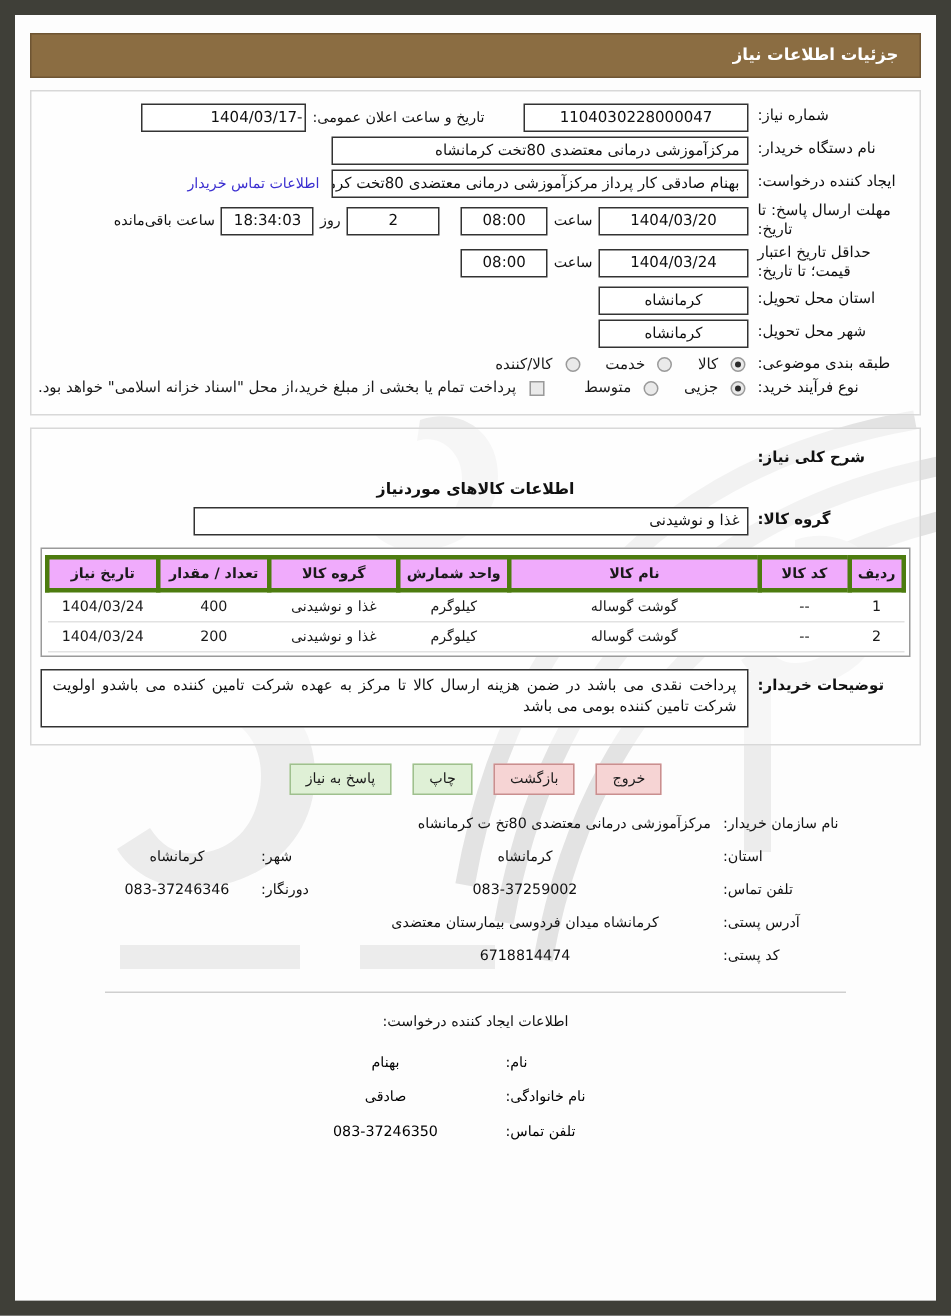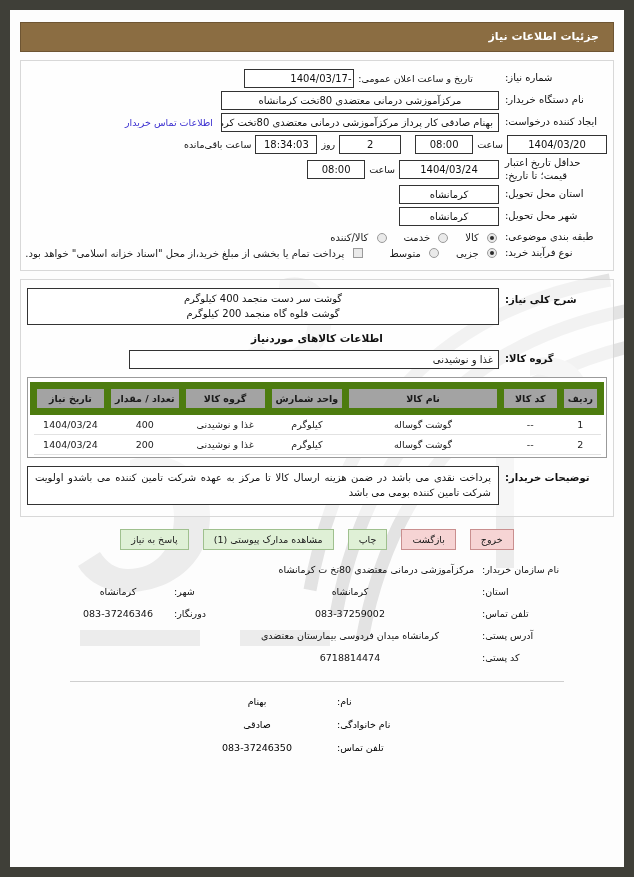--- a/index.html
+++ b/index.html
@@ -87,21 +87,21 @@
     line-height: 17px;
     font-size: 10px;
     padding: 0 5px;
     text-align: center;
     color: #111;
     overflow: hidden;
     white-space: nowrap;
     flex: 0 0 auto;
   }
   .fld.num { direction: ltr; text-align: center; }
-  .fld.right { }
+  .fld.right { text-align: right; }
   .mini-lbl {
     font-size: 9.5px;
     padding: 0 4px;
     color: #111;
     flex: 0 0 auto;
   }
 
   
   .radio {
     display: inline-block;
@@ -164,25 +164,25 @@
 
   
   table.items {
     width: 100%;
     border-collapse: collapse;
     font-size: 9.5px;
     background: #fff;
     margin-top: 2px;
   }
   table.items th {
-    background: #a3a3a3;
+    background: #f0abfc;
     color: #1a1a1a;
     font-weight: bold;
     padding: 4px 4px;
-    border: 7px solid #4d7c0f;
+    border: 3px solid #4d7c0f;
     font-size: 9.5px;
     white-space: nowrap;
   }
   table.items td {
     padding: 4px 4px;
     border-bottom: 1px solid #e2e2e2;
     text-align: center;
     color: #1a1a1a;
     background: #fff;
     white-space: nowrap;
@@ -307,36 +307,38 @@
     </div>
 
     <div class="bar-wrap">
       <div class="bar">جزئیات اطلاعات نیاز</div>
     </div>
 
     <div class="card">
 
       <div class="row">
         <div class="lbl w1">شماره نیاز:</div>
+        <div class="fld num" style="width:150px;">1104030228000047</div>
         <div class="mini-lbl" style="padding-right:26px;">تاریخ و ساعت اعلان عمومی:</div>
         <div class="fld num" style="width:110px;padding-left:45px;">1404/03/17- 13:17</div>
       </div>
 
       <div class="row">
         <div class="lbl w1">نام دستگاه خریدار:</div>
         <div class="fld right" style="width:278px;">مرکزآموزشی درمانی معتضدی 80تخت کرمانشاه</div>
       </div>
 
       <div class="row">
         <div class="lbl w1">ایجاد کننده درخواست:</div>
         <div class="fld right" style="width:278px;">بهنام صادقی کار پرداز مرکزآموزشی درمانی  معتضدی 80تخت کرمانشاه</div>
         <a class="link" href="#">اطلاعات تماس خریدار</a>
       </div>
 
       <div class="row">
+        <div class="lbl w1">مهلت ارسال پاسخ: تا تاریخ:</div>
         <div class="fld num" style="width:100px;">1404/03/20</div>
         <div class="mini-lbl">ساعت</div>
         <div class="fld num" style="width:58px;">08:00</div>
         <div class="fld num" style="width:62px;margin-right:14px;text-align:center;">2</div>
         <div class="mini-lbl">روز</div>
         <div class="fld num" style="width:62px;">18:34:03</div>
         <div class="mini-lbl">ساعت باقی‌مانده</div>
       </div>
 
       <div class="row">
@@ -386,24 +388,20 @@
           <span class="chk"></span>
           <span class="opt-txt">پرداخت تمام یا بخشی از مبلغ خرید،از محل "اسناد خزانه اسلامی" خواهد بود.</span>
         </span>
       </div>
     </div>
 
     <div class="card">
 
       <div class="row" style="align-items:flex-start;">
         <div class="lbl w1" style="font-weight:bold;padding-top:6px;">شرح کلی نیاز:</div>
-        <div class="descbox" style="flex:1 1 auto;">
-          <div>گوشت سر دست منجمد 400 کیلوگرم</div>
-          <div>گوشت قلوه گاه منجمد 200  کیلوگرم</div>
-        </div>
       </div>
 
       <div class="subtitle">اطلاعات کالاهای موردنیاز</div>
 
       <div class="row">
         <div class="lbl w1" style="font-weight:bold;">گروه کالا:</div>
         <div class="fld" style="width:370px;text-align:right;">غذا و نوشیدنی</div>
       </div>
 
       <div class="tbl-wrap" style="margin-top:8px;">
@@ -445,21 +443,20 @@
       <div class="row" style="align-items:flex-start;margin-top:8px;">
         <div class="lbl w1" style="font-weight:bold;padding-top:5px;line-height:1.3;">توضیحات خریدار:</div>
         <div class="descbox" style="flex:1 1 auto;text-align:justify;padding:4px 7px;">پرداخت نقدی می باشد در ضمن هزینه ارسال کالا تا مرکز به عهده شرکت تامین کننده می باشدو اولویت شرکت تامین کننده بومی می باشد</div>
       </div>
     </div>
 
     <div class="btnbar">
       <div class="btn red">خروج</div>
       <div class="btn red">بازگشت</div>
       <div class="btn green">چاپ</div>
-      <div class="btn green">مشاهده مدارک پیوستی (1)</div>
       <div class="btn green">پاسخ به نیاز</div>
     </div>
 
 
     <div class="info-area">
 
       <div class="inforow">
         <div class="ilbl">نام سازمان خریدار:</div>
         <div class="ival" style="text-align:right;">مرکزآموزشی درمانی معتضدی 80تخ ت کرمانشاه</div>
       </div>
@@ -488,20 +485,21 @@
       <div class="inforow">
         <div class="ilbl">کد پستی:</div>
         <div class="ival ltr">6718814474</div>
         <div class="ilbl2"></div>
         <div class="ival2"></div>
       </div>
     </div>
 
     <hr class="hr">
 
+    <div class="center-title">اطلاعات ایجاد کننده درخواست:</div>
 
     <div class="creator-area">
       <div class="crow">
         <div class="clbl">نام:</div>
         <div class="cval">بهنام</div>
       </div>
       <div class="crow">
         <div class="clbl">نام خانوادگی:</div>
         <div class="cval">صادقی</div>
       </div>

